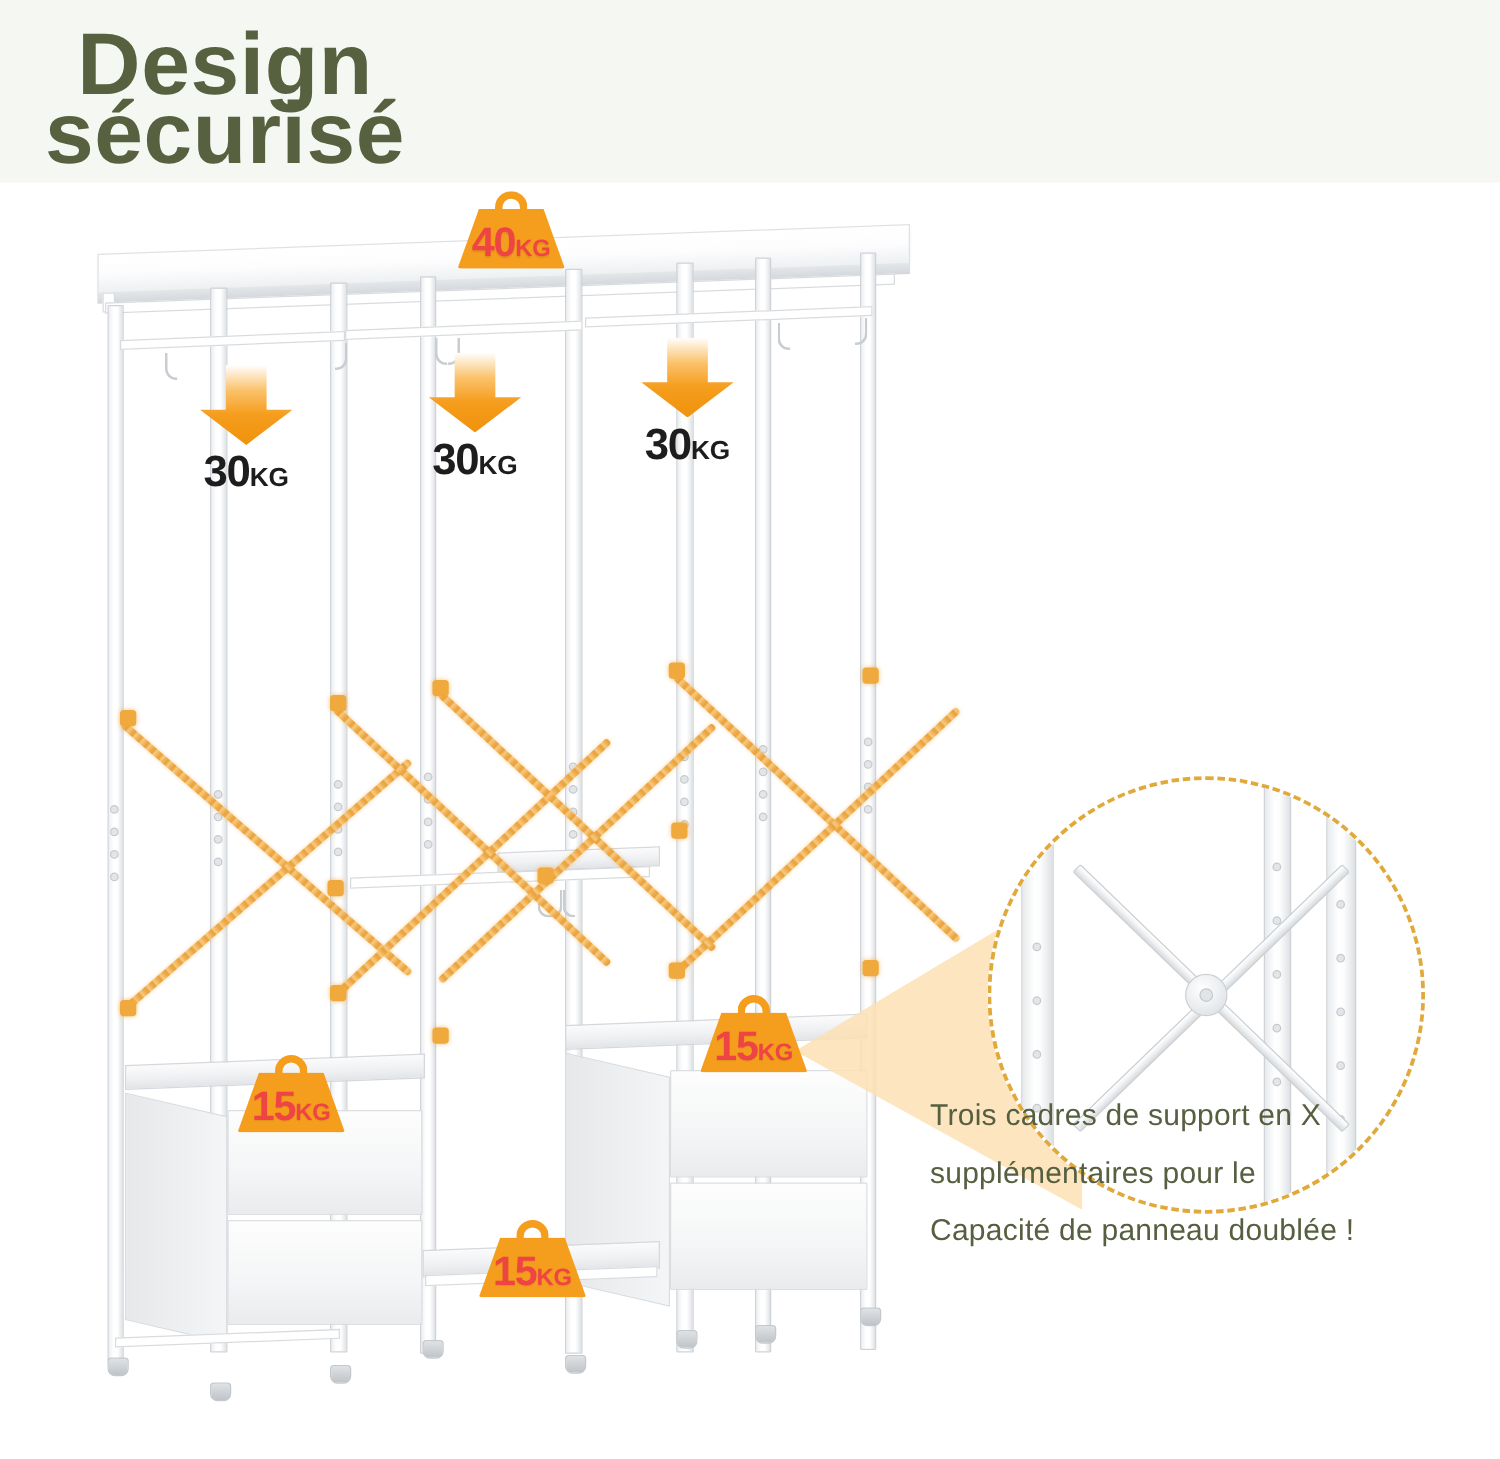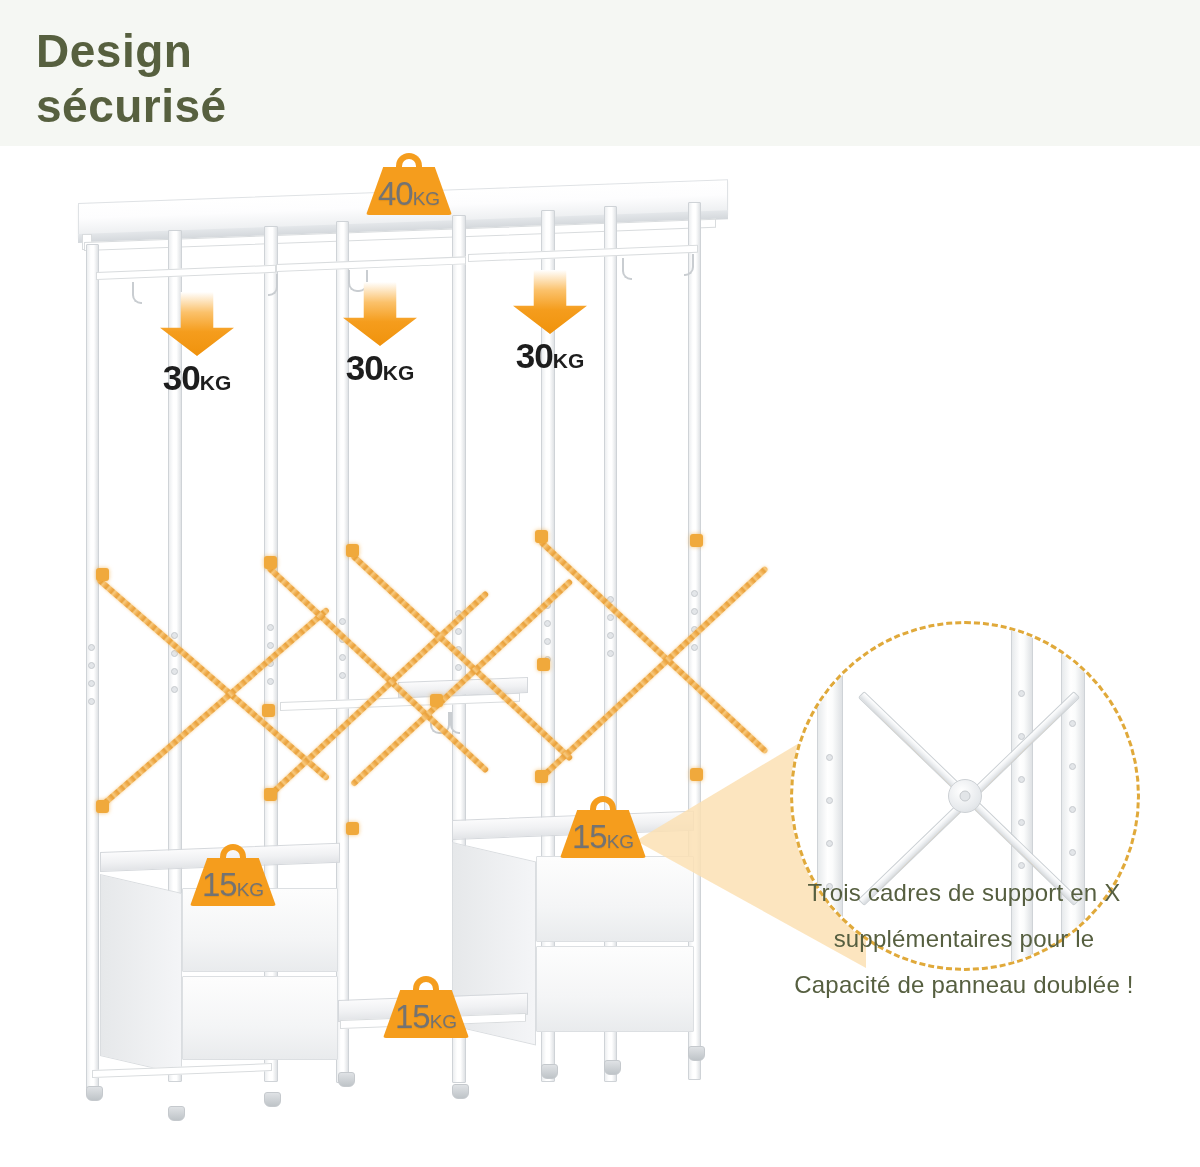--- a/index.html
+++ b/index.html
@@ -13,23 +13,24 @@
   }
   #root{position:absolute;inset:0;}
 
   
   .header-band{
     position:absolute;left:0;top:0;width:1200px;height:146px;
     background:#f5f7f3;
   }
   .heading{
     position:absolute;left:36px;top:24px;
-    font-size:46px;line-height:55px;font-weight:700;
+    font-size:70px;line-height:55px;font-weight:700;
     color:#57603f;letter-spacing:0.5px;
     white-space:pre-line;
+    text-align:center;
   }
 
   
   .stage{position:absolute;left:0;top:146px;width:1200px;height:1021px;}
 
   
   .bar{position:absolute;background:#ffffff;border:1px solid #d9dcde;box-sizing:border-box;}
   .post{position:absolute;background:linear-gradient(90deg,#eceef0 0%,#ffffff 35%,#ffffff 62%,#dfe2e5 100%);
         border:1px solid #cfd3d7;box-sizing:border-box;border-radius:1px;}
   .shelf{position:absolute;background:linear-gradient(180deg,#fbfbfc 0%,#f0f1f3 55%,#e2e4e7 100%);
@@ -60,21 +61,21 @@
     clip-path:polygon(20% 0%, 80% 0%, 100% 100%, 0% 100%);
     border-radius:3px;
   }
   .badge .handle{
     position:absolute;left:50%;top:0;transform:translateX(-50%);
     width:26px;height:20px;border:6px solid #f59d1d;border-bottom:none;
     border-radius:13px 13px 0 0;box-sizing:border-box;
   }
   .badge .txt{
     position:absolute;left:0;bottom:5px;width:86px;text-align:center;
-    color:#737373;font-weight:400;line-height:1;
+    color:#ef4444;font-weight:700;line-height:1;
     text-shadow:0 1px 1px rgba(0,0,0,.08);
   }
   .badge .num{font-size:33px;letter-spacing:-1px;}
   .badge .kg{font-size:19px;letter-spacing:0px;}
 
   
   .arrowlab{position:absolute;width:130px;text-align:center;}
   .arrowlab .arrow{
     position:relative;margin:0 auto;width:74px;height:64px;
     background:linear-gradient(180deg,#ffffff 0%,#fbc16a 32%,#f59d1d 62%,#f0920c 100%);
@@ -132,21 +133,21 @@
     border:1px solid #ccd0d4;box-sizing:border-box;}
   .mag .mhub:after{content:"";position:absolute;left:50%;top:50%;transform:translate(-50%,-50%);
     width:9px;height:9px;border-radius:50%;background:#e2e5e8;border:1px solid #c4c8cc;}
 
   
   .caption{
     position:absolute;left:744px;top:870px;width:440px;
     color:#565f40;font-size:24px;line-height:46px;font-weight:400;
     letter-spacing:.2px;
   }
-  .caption div{white-space:nowrap;text-align:center;}
+  .caption div{white-space:nowrap;}
 
   
   .hook{position:absolute;width:10px;height:22px;border:2px solid #c9cdd1;
     border-top:none;border-right:none;border-radius:0 0 0 9px;box-sizing:border-box;}
   .hook.r{border:2px solid #c9cdd1;border-top:none;border-left:none;border-radius:0 0 9px 0;}
 </style>
 </head>
 <body>
 
 <div id="root">

